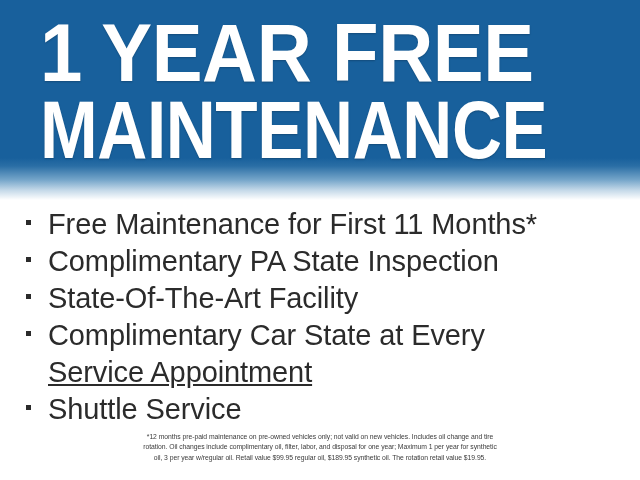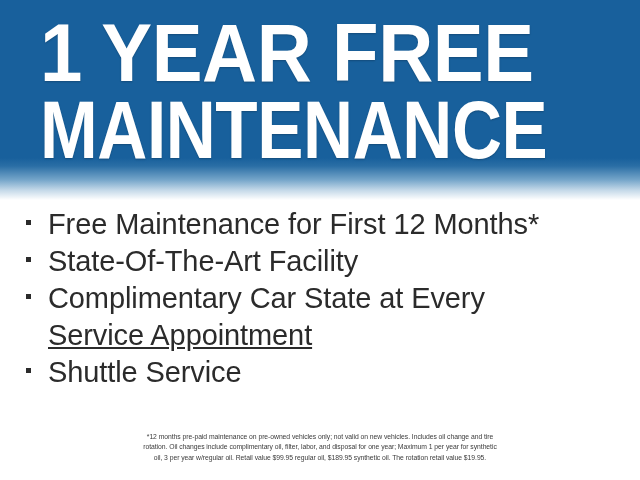--- a/index.html
+++ b/index.html
@@ -148,23 +148,29 @@
       <span class="headline headline-2">MAINTENANCE</span>
     </div>
   </div>
 
   <ul class="bullets">
 
     <li class="bullet-row">
       <span class="bullet-marker">
           <span></span>
         </span>
-      <span class="bullet-text">Free Maintenance for First 12 Months*</span>
-    </li>
-
+      <span class="bullet-text">Free Maintenance for First 11 Months*</span>
+    </li>
+
+    <li class="bullet-row">
+      <span class="bullet-marker">
+          <span></span>
+        </span>
+      <span class="bullet-text">Complimentary PA State Inspection</span>
+    </li>
 
     <li class="bullet-row">
       <span class="bullet-marker">
           <span></span>
         </span>
       <span class="bullet-text">State-Of-The-Art Facility</span>
     </li>
 
     <li class="bullet-row">
       <span class="bullet-marker">

